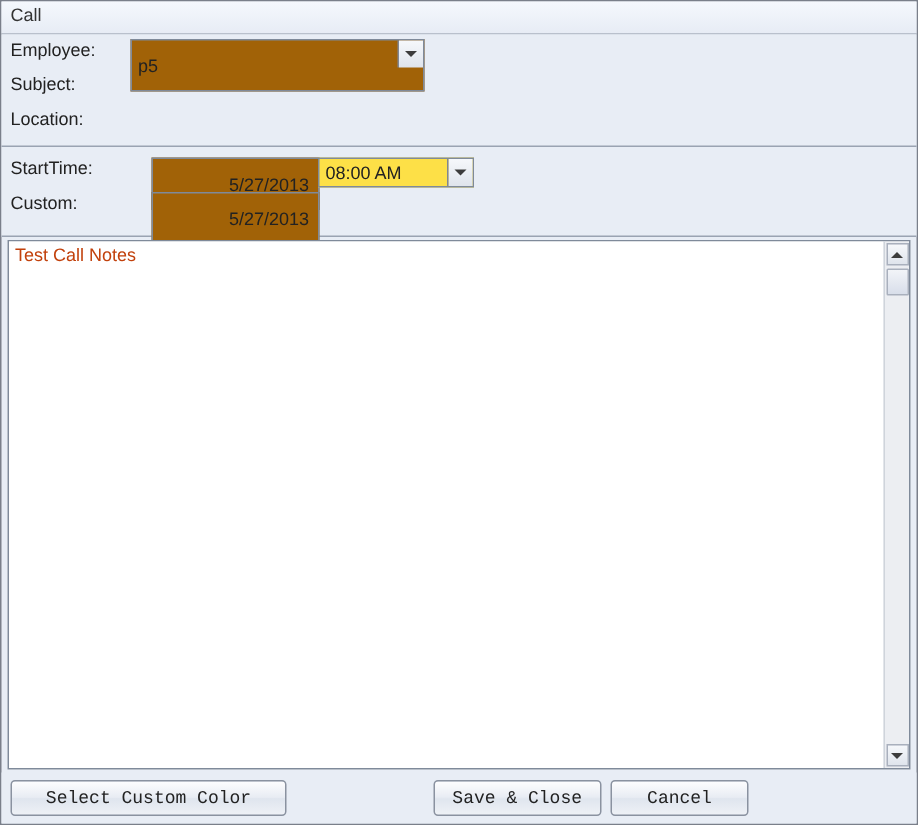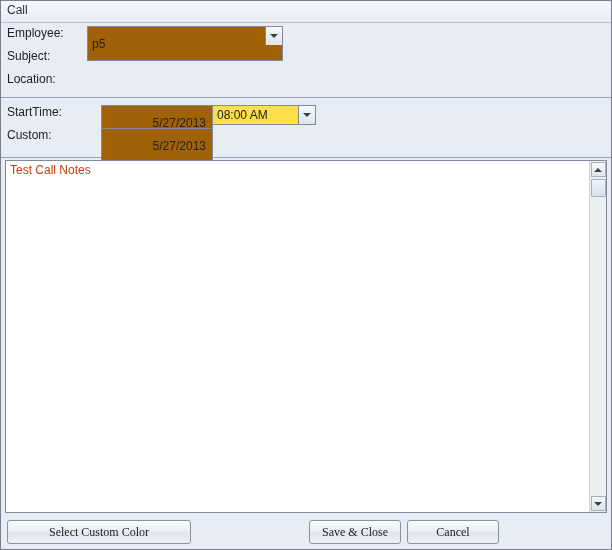--- a/index.html
+++ b/index.html
@@ -141,21 +141,21 @@
     display: flex;
     align-items: center;
     padding: 0 6px;
   }
   .btn {
     height: 24px;
     min-width: 92px;
     border: 1px solid #8a92a0;
     background: linear-gradient(#fdfdfe, #e8ecf3 48%, #dfe5ee 52%, #eef1f6);
     border-radius: 3px;
-    font-family: Liberation Serif, serif;
+    font-family: Liberation Mono, monospace;
     font-size: 12px;
     color: #222;
     padding: 0 12px;
     margin-right: 6px;
     cursor: pointer;
   }
   .btn.wide { min-width: 184px; }
   .spacer { flex: 1; }
 </style>
 </head>

